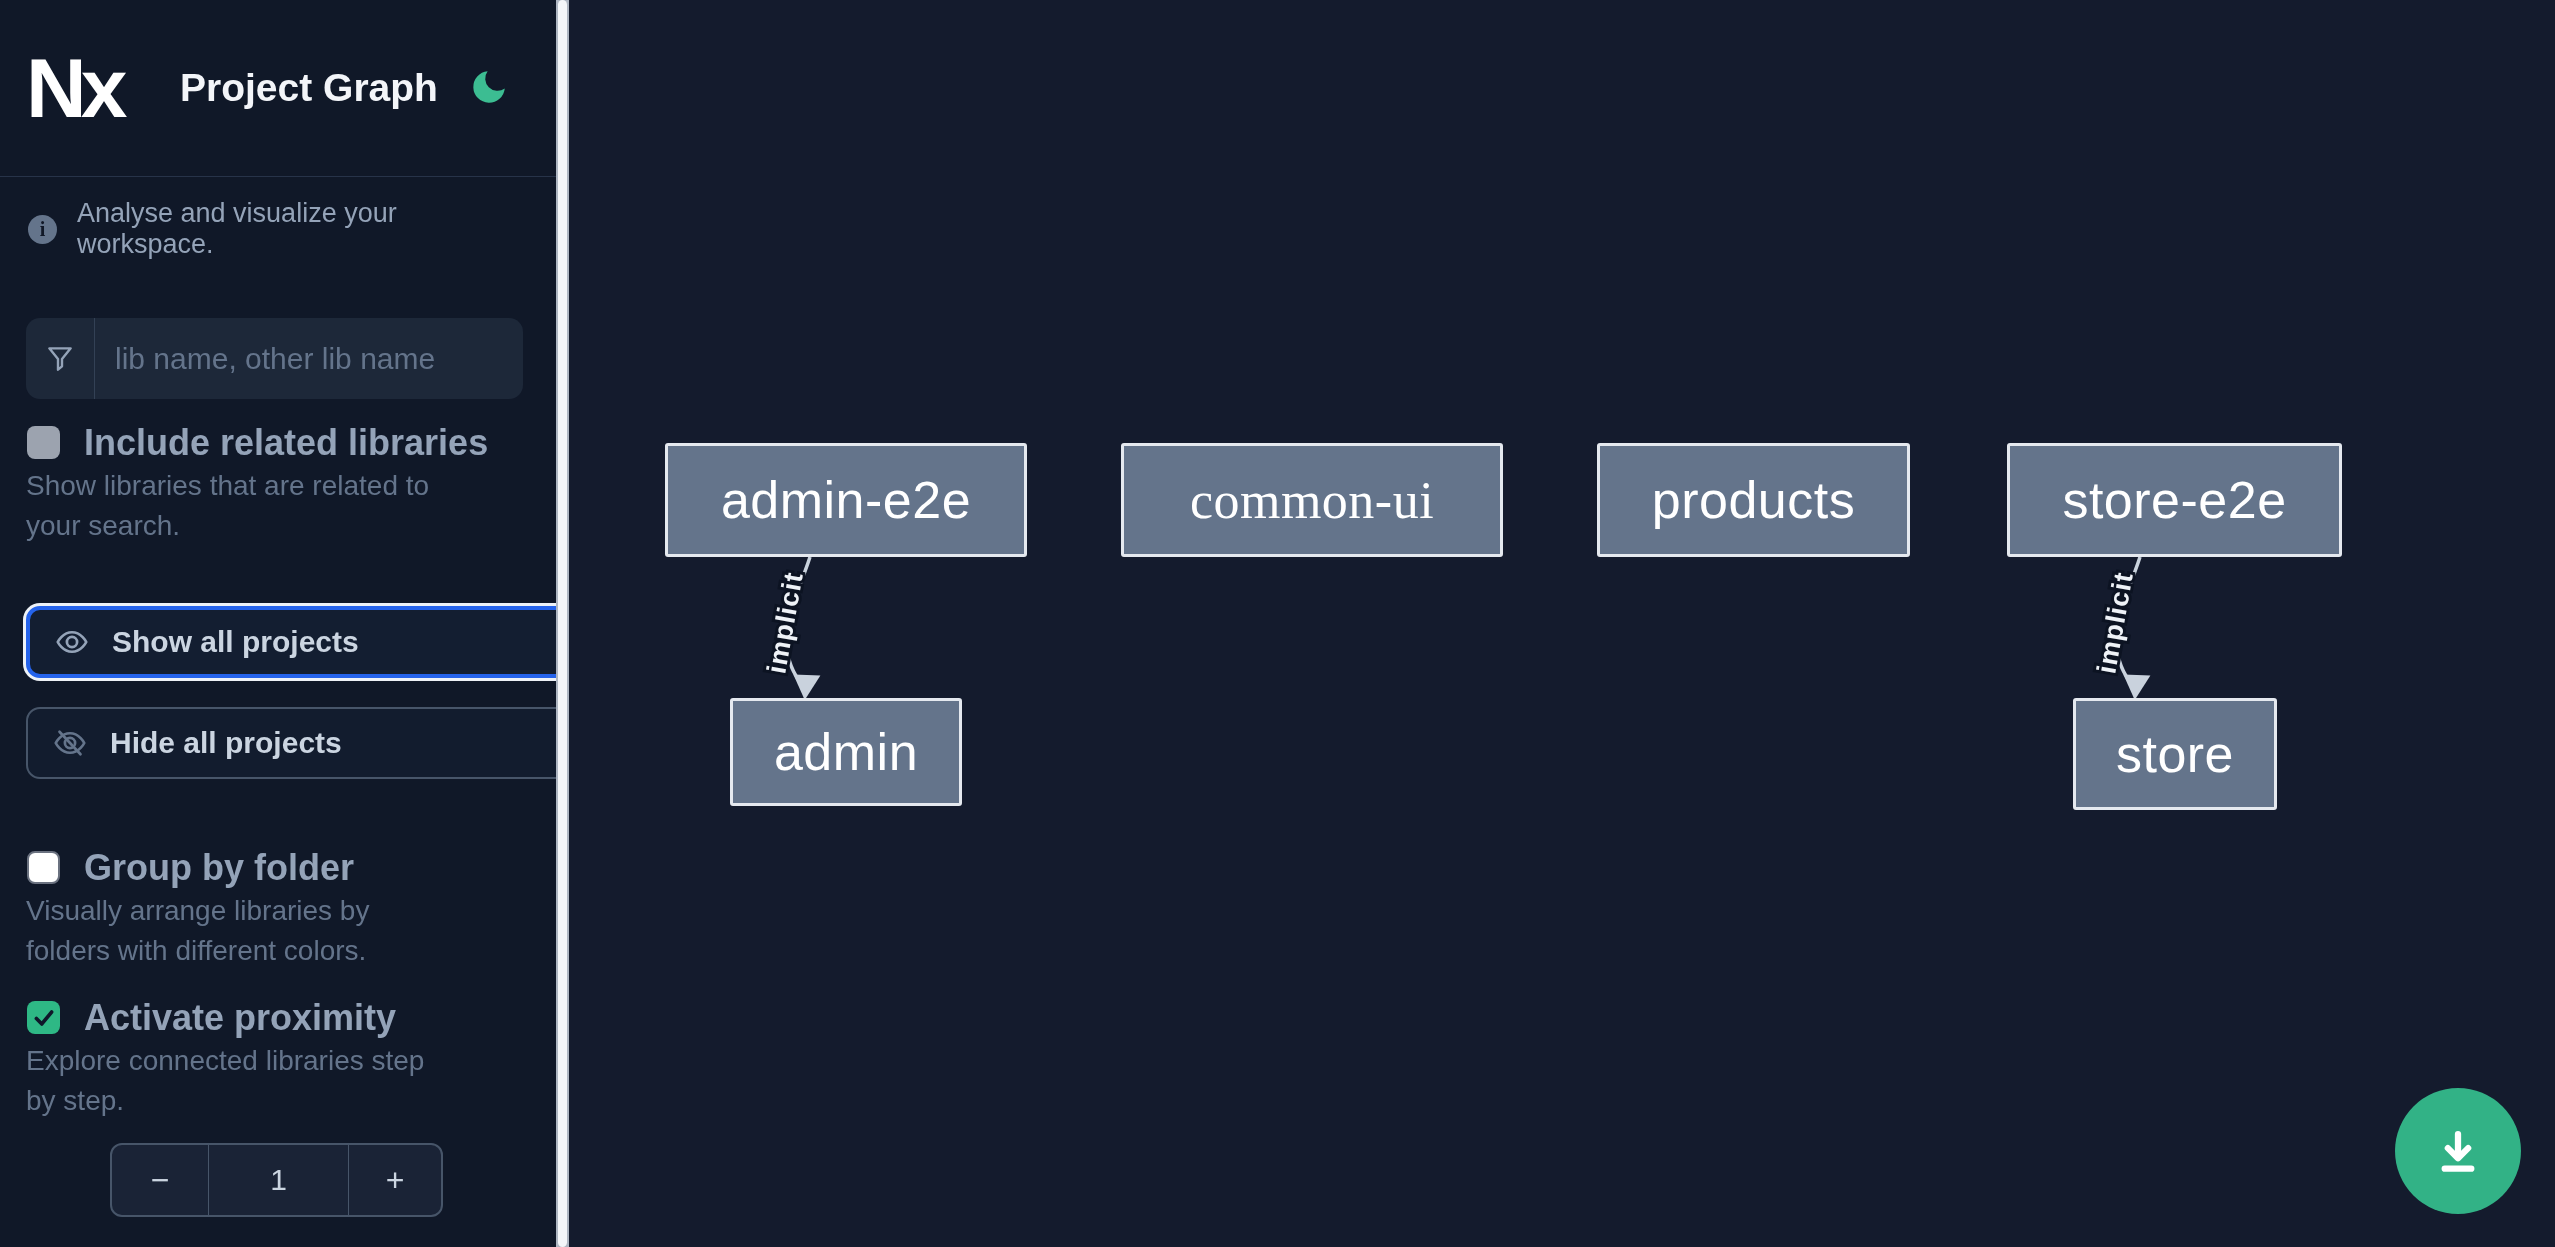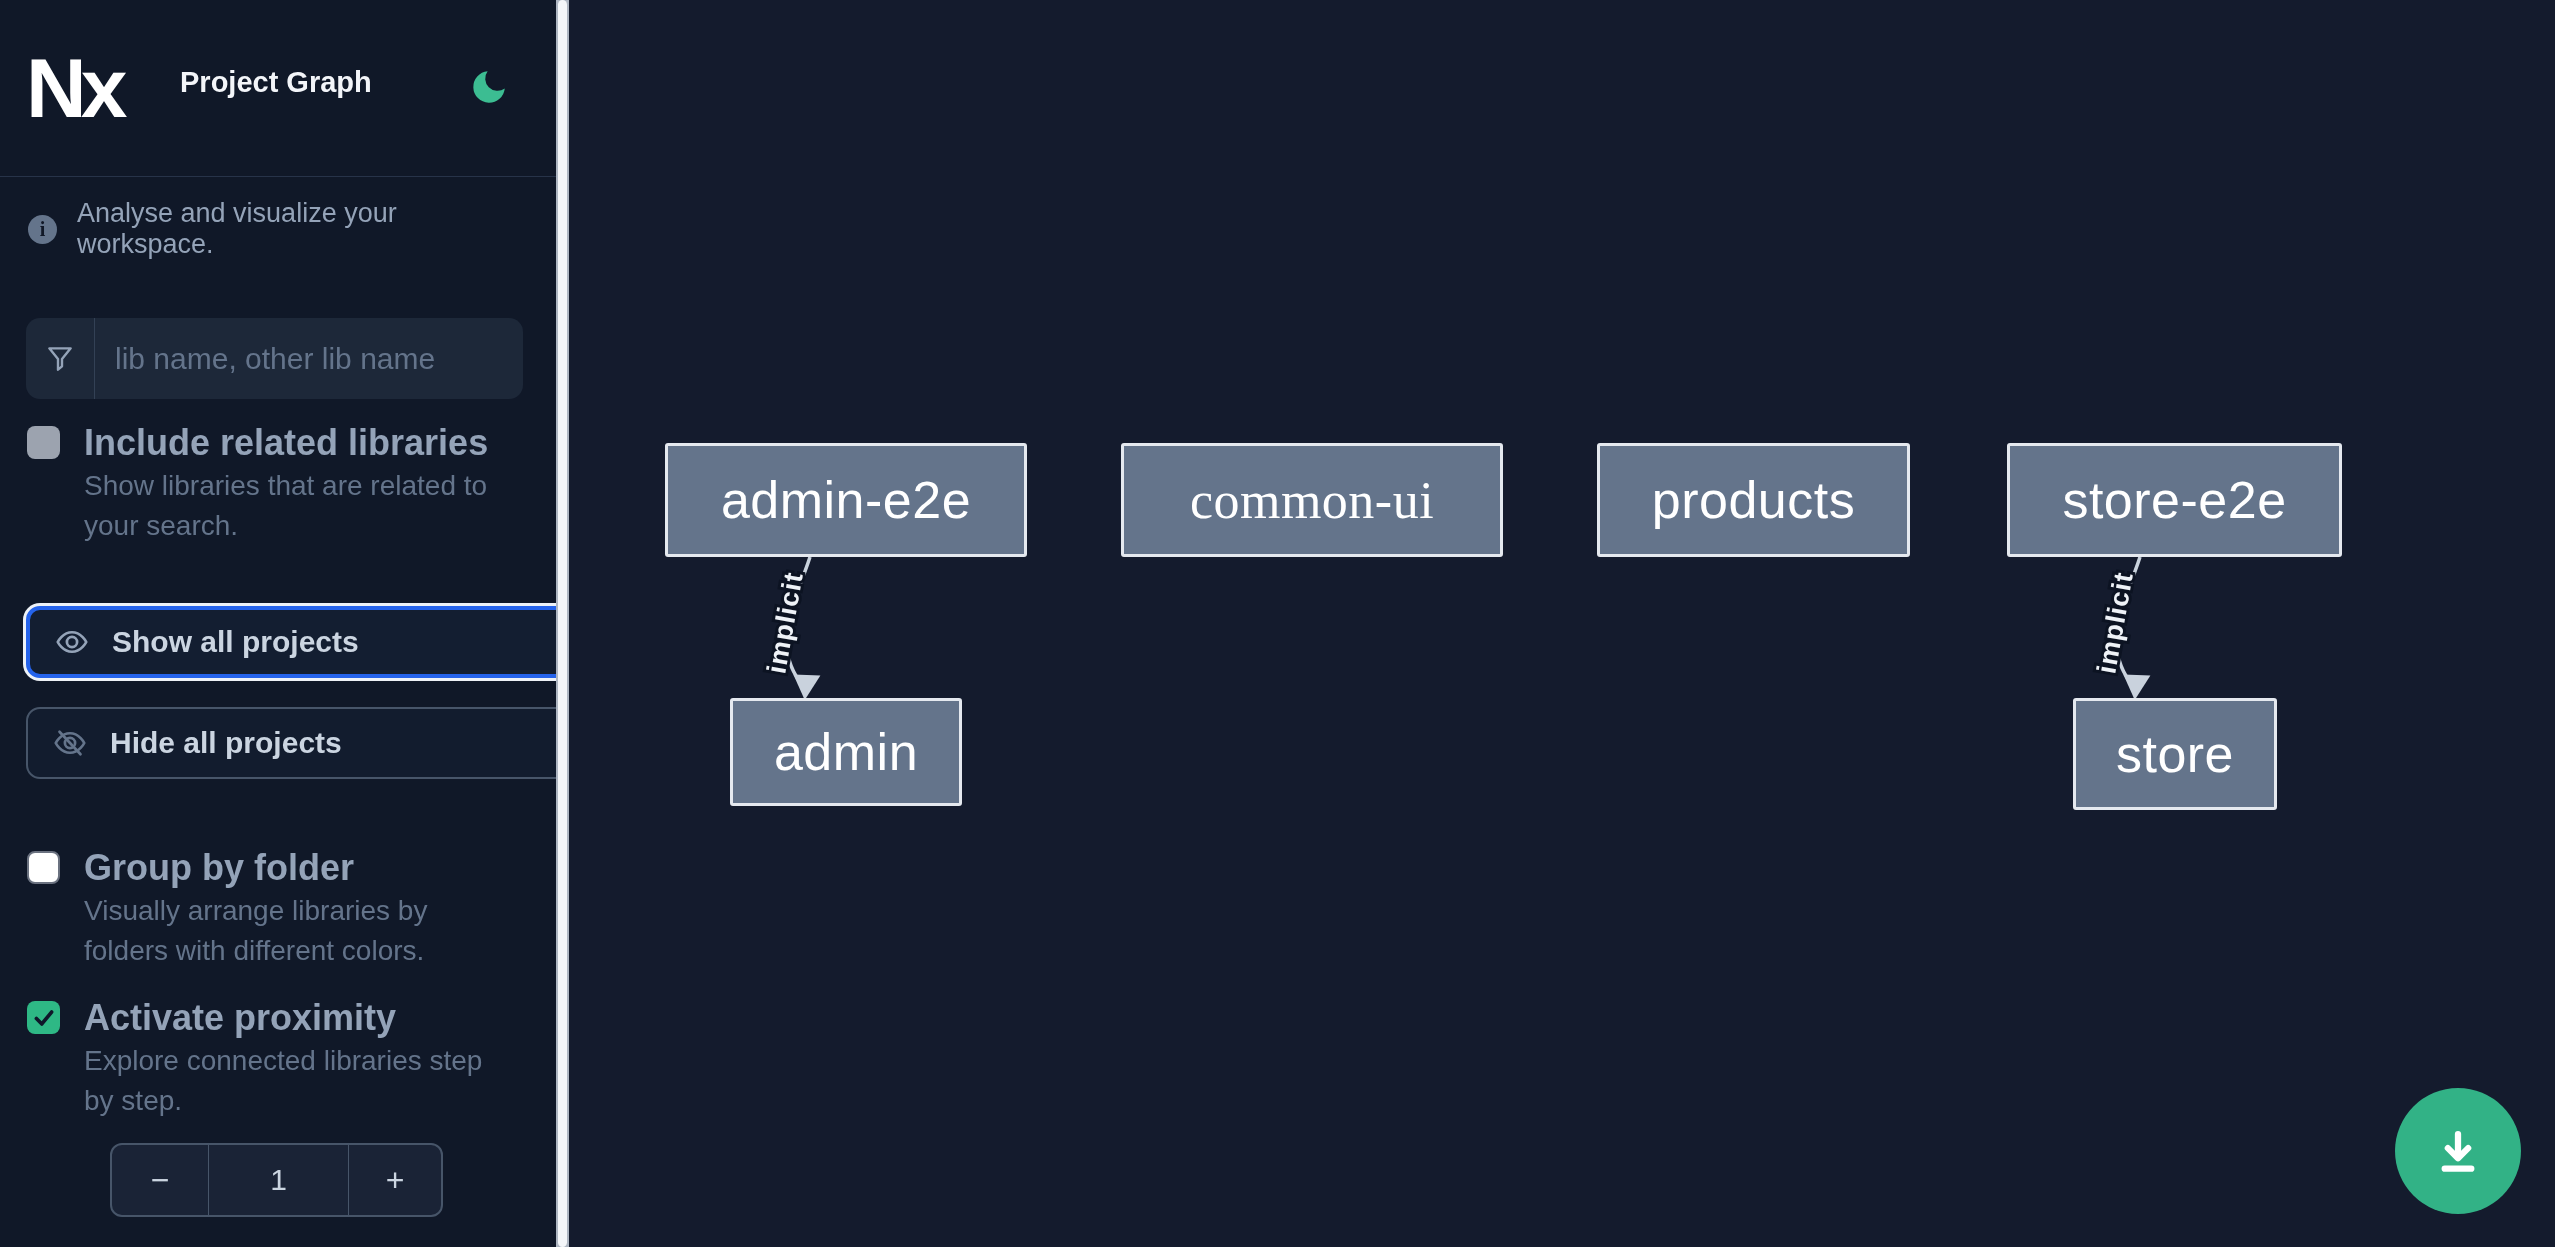--- a/index.html
+++ b/index.html
@@ -8,21 +8,21 @@
     background:#141b2d;font-family:"Liberation Sans",sans-serif;
     -webkit-font-smoothing:antialiased;
   }
   
   .sidebar{position:absolute;left:0;top:0;width:556px;height:1247px;background:#101828;}
   .sb-scroll{position:absolute;left:556px;top:0;width:13px;height:1247px;background:#aeb6c2;}
   .sb-scroll .thumb{position:absolute;left:2px;right:2px;top:0px;bottom:0px;background:#f4f6f9;border-radius:6px;}
   .header{position:absolute;left:0;top:0;width:556px;height:176px;border-bottom:1px solid #273349;}
   .logo{position:absolute;left:26px;top:40px;width:110px;height:96px;color:#fff;
         font-weight:800;font-size:84px;letter-spacing:-6px;line-height:96px;}
-  .title{position:absolute;left:180px;top:66px;font-size:29px;font-weight:700;color:#f3f5f9;}
+  .title{position:absolute;left:180px;top:66px;font-size:39px;font-weight:700;color:#f3f5f9;}
   .moon{position:absolute;left:468px;top:66px;width:42px;height:42px;cursor:pointer;}
   
   .info-row{position:absolute;left:28px;top:198px;width:500px;display:flex;align-items:center;}
   .info-ic{width:29px;height:29px;border-radius:50%;background:#64748b;color:#111827;
            font-weight:700;font-size:20px;display:flex;align-items:center;justify-content:center;
            font-family:"Liberation Serif",serif;flex:0 0 auto;}
   .info-tx{margin-left:20px;font-size:27px;color:#94a3b8;}
   
   .filter{position:absolute;left:26px;top:318px;width:497px;height:81px;background:#1d2839;
           border-radius:14px;display:flex;align-items:stretch;overflow:hidden;}
@@ -31,21 +31,21 @@
   .filter input{flex:1;background:transparent;border:none;outline:none;color:#cbd5e1;
                 font-size:30px;padding:0 0 0 20px;font-family:"Liberation Sans",sans-serif;}
   .filter input::placeholder{color:#64748b;opacity:1;}
   
   .toggle{position:absolute;left:26px;width:500px;}
   .cb{position:absolute;left:1px;top:2px;width:33px;height:33px;border-radius:8px;}
   .cb.gray{background:#9ca3af;}
   .cb.white{background:#ffffff;border:2px solid #6b7280;width:29px;height:29px;}
   .cb.green{background:#2eb885;display:flex;align-items:center;justify-content:center;}
   .tg-label{margin-left:58px;font-size:36px;font-weight:600;color:#94a3b8;line-height:38px;}
-  .tg-desc{margin-left:58px;font-size:28px;color:#64748b;line-height:40px;white-space:pre-line;margin-top:4px;}
+  .tg-desc{font-size:28px;color:#64748b;line-height:40px;white-space:pre-line;margin-top:4px;}
   
   .btn{position:absolute;left:26px;width:592px;height:72px;border-radius:14px;display:flex;
        align-items:center;box-sizing:border-box;cursor:pointer;background:#121c2e;}
   .btn .lbl{font-size:30px;font-weight:600;color:#cbd5e1;margin-left:22px;}
   .btn .ic{margin-left:24px;display:flex;}
   .btn.focused{border:4px solid #2563eb;box-shadow:0 0 0 3px #eef2f7;background:#15203a22;background:#131e31;}
   .btn.plain{border:2px solid #475569;}
   
   .stepper{position:absolute;left:110px;top:1143px;width:333px;height:74px;border:2px solid #475569;
            border-radius:12px;box-sizing:border-box;display:flex;background:#1a2336;overflow:hidden;}

